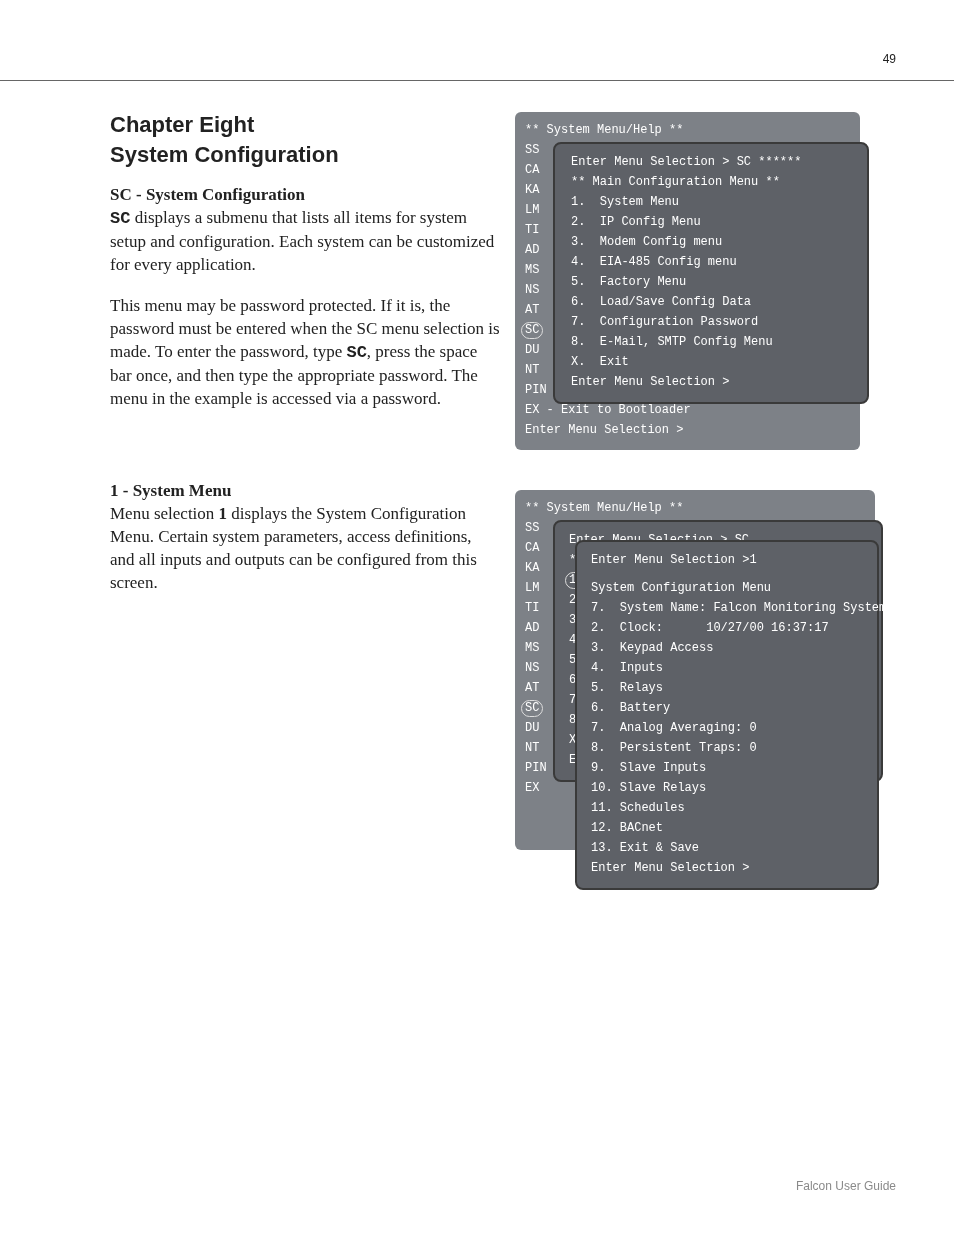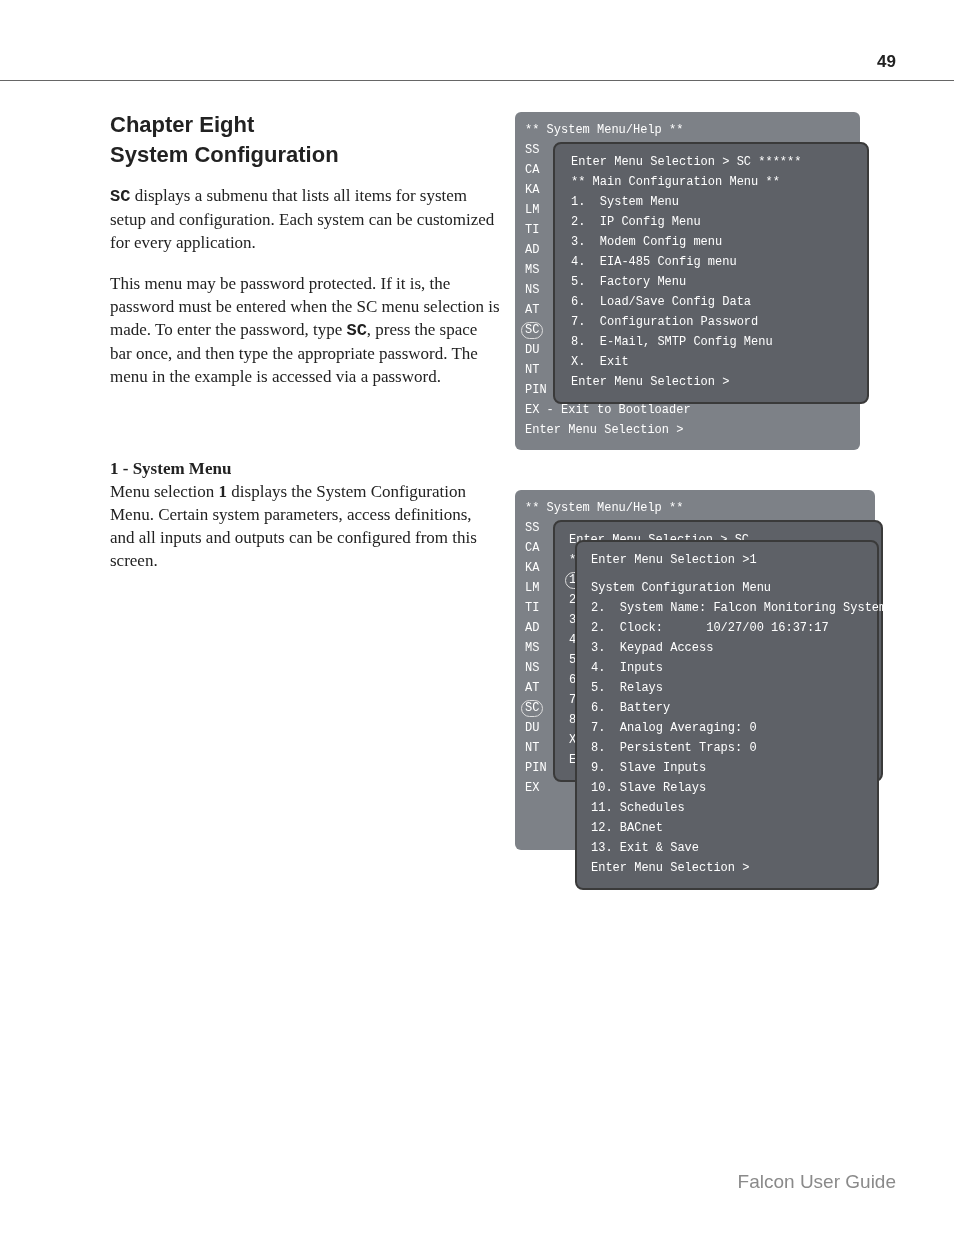--- a/index.html
+++ b/index.html
@@ -9,22 +9,22 @@
     background: #fff;
     font-family: Georgia, 'Times New Roman', serif;
     position: relative;
     color: #222;
   }
   .page-number {
     position: absolute;
     top: 52px;
     right: 58px;
     font-family: Arial, Helvetica, sans-serif;
-    font-weight: bold;
-    font-size: 17px;
+    font-weight: normal;
+    font-size: 12px;
   }
   .top-rule {
     position: absolute;
     top: 80px;
     left: 0;
     width: 100%;
     border-top: 1px solid #666;
   }
   .content {
     position: absolute;
@@ -53,21 +53,21 @@
     font-family: 'Courier New', monospace;
     font-weight: bold;
   }
   .bold-inline { font-weight: bold; }
   .section-gap { margin-top: 70px; }
   .footer {
     position: absolute;
     bottom: 42px;
     right: 58px;
     font-family: Arial, Helvetica, sans-serif;
-    font-size: 19px;
+    font-size: 12px;
     color: #8a8a8a;
   }
 
   
   .terminal-wrap {
     position: absolute;
     font-family: Liberation Mono, monospace;
     font-size: 12px;
     line-height: 20px;
     color: #fff;
@@ -109,20 +109,21 @@
 
 <div class="page-number">49</div>
 <div class="top-rule"></div>
 
 <div class="content">
   <h1 class="chapter-heading">
     <span>Chapter Eight</span><br>
     <span>System Configuration</span>
   </h1>
 
+  <div class="subhead">SC - System Configuration</div>
   <p class="body-text">
     <span class="mono-inline">SC</span><span> displays a submenu that lists all items for system setup and configuration.  Each system can be customized for every application.</span>
   </p>
   <p class="body-text">
     <span>This menu may be password protected.  If it is, the password must be entered when the SC menu selection is made.  To enter the password, type </span><span class="mono-inline">SC</span><span>, press the space bar once, and then type the appropriate password.  The menu in the example is accessed via a password.</span>
   </p>
 
   <div class="section-gap"></div>
 
   <div class="subhead">1 - System Menu</div>
@@ -195,21 +196,21 @@
     <div class="line">6.</div>
     <div class="line">7.</div>
     <div class="line">8.</div>
     <div class="line">X.</div>
     <div class="line">Ent</div>
   </div>
   <div class="overlay t2-overlay2">
     <div class="line">Enter Menu Selection &gt;1</div>
     <div class="line" style="height:8px"></div>
     <div class="line">System Configuration Menu</div>
-    <div class="line">2.  System Name: Falcon Monitoring System</div>
+    <div class="line">7.  System Name: Falcon Monitoring System</div>
     <div class="line">2.  Clock:      10/27/00 16:37:17</div>
     <div class="line">3.  Keypad Access</div>
     <div class="line">4.  Inputs</div>
     <div class="line">5.  Relays</div>
     <div class="line">6.  Battery</div>
     <div class="line">7.  Analog Averaging: 0</div>
     <div class="line">8.  Persistent Traps: 0</div>
     <div class="line">9.  Slave Inputs</div>
     <div class="line">10. Slave Relays</div>
     <div class="line">11. Schedules</div>

